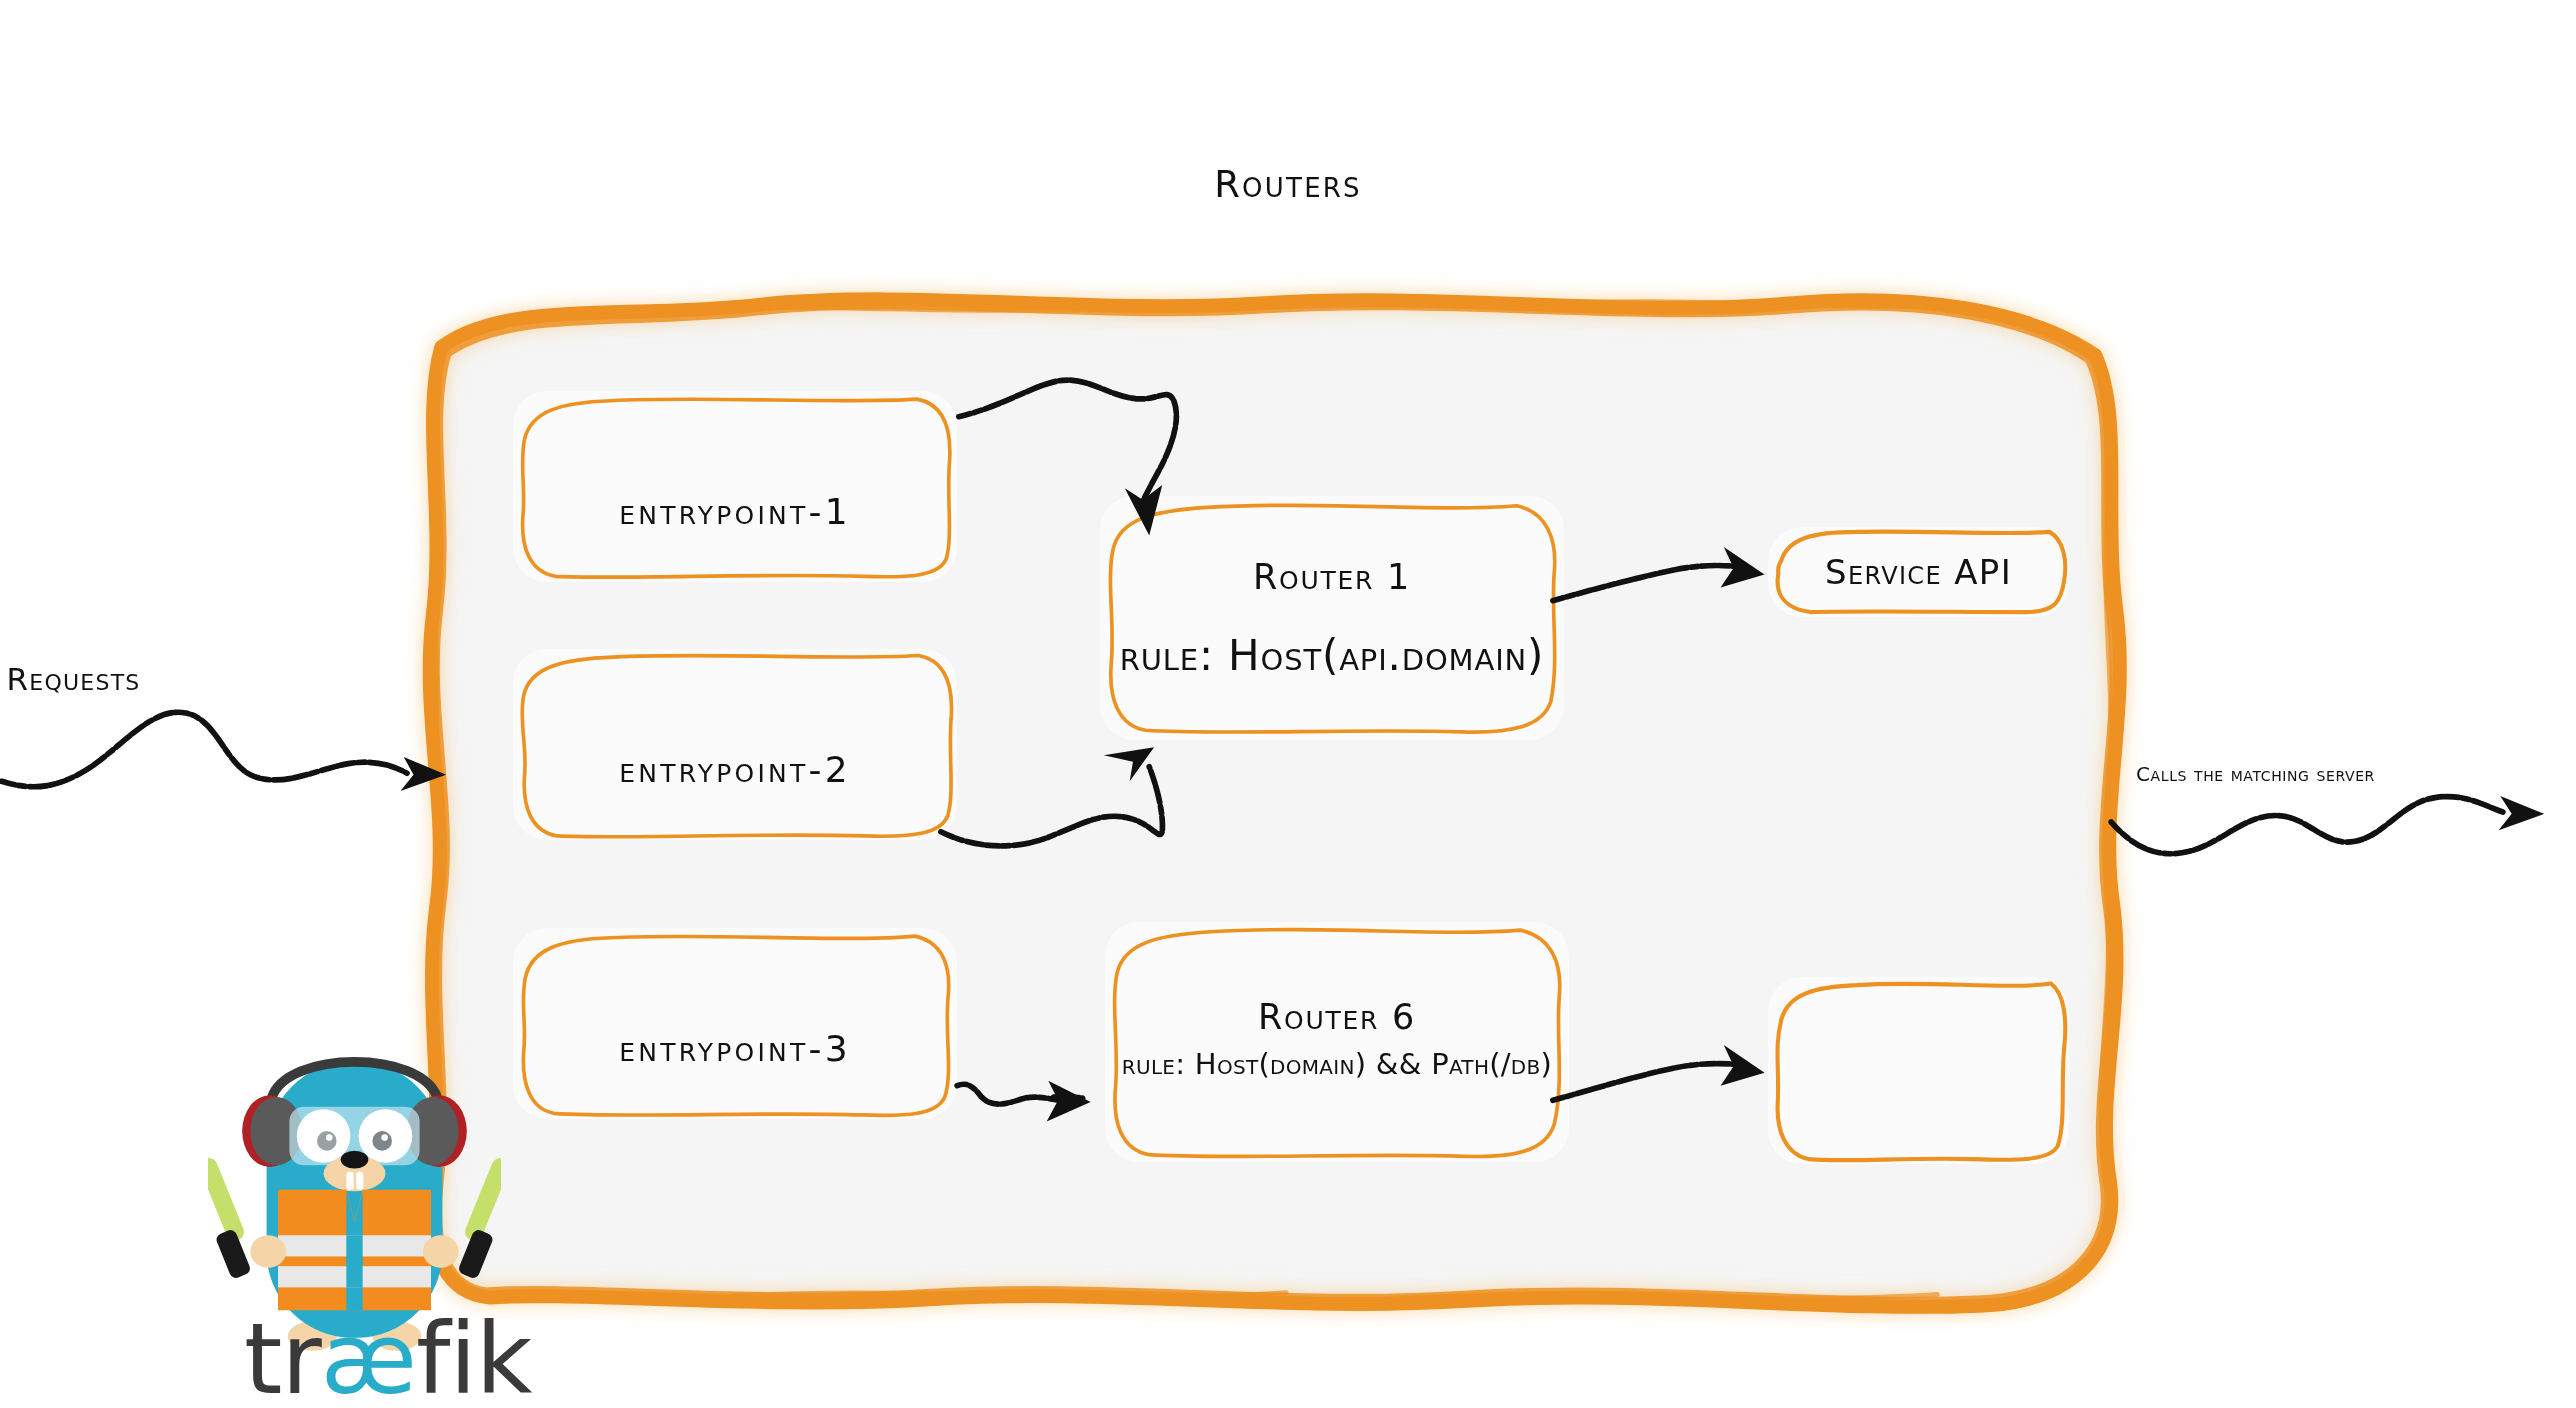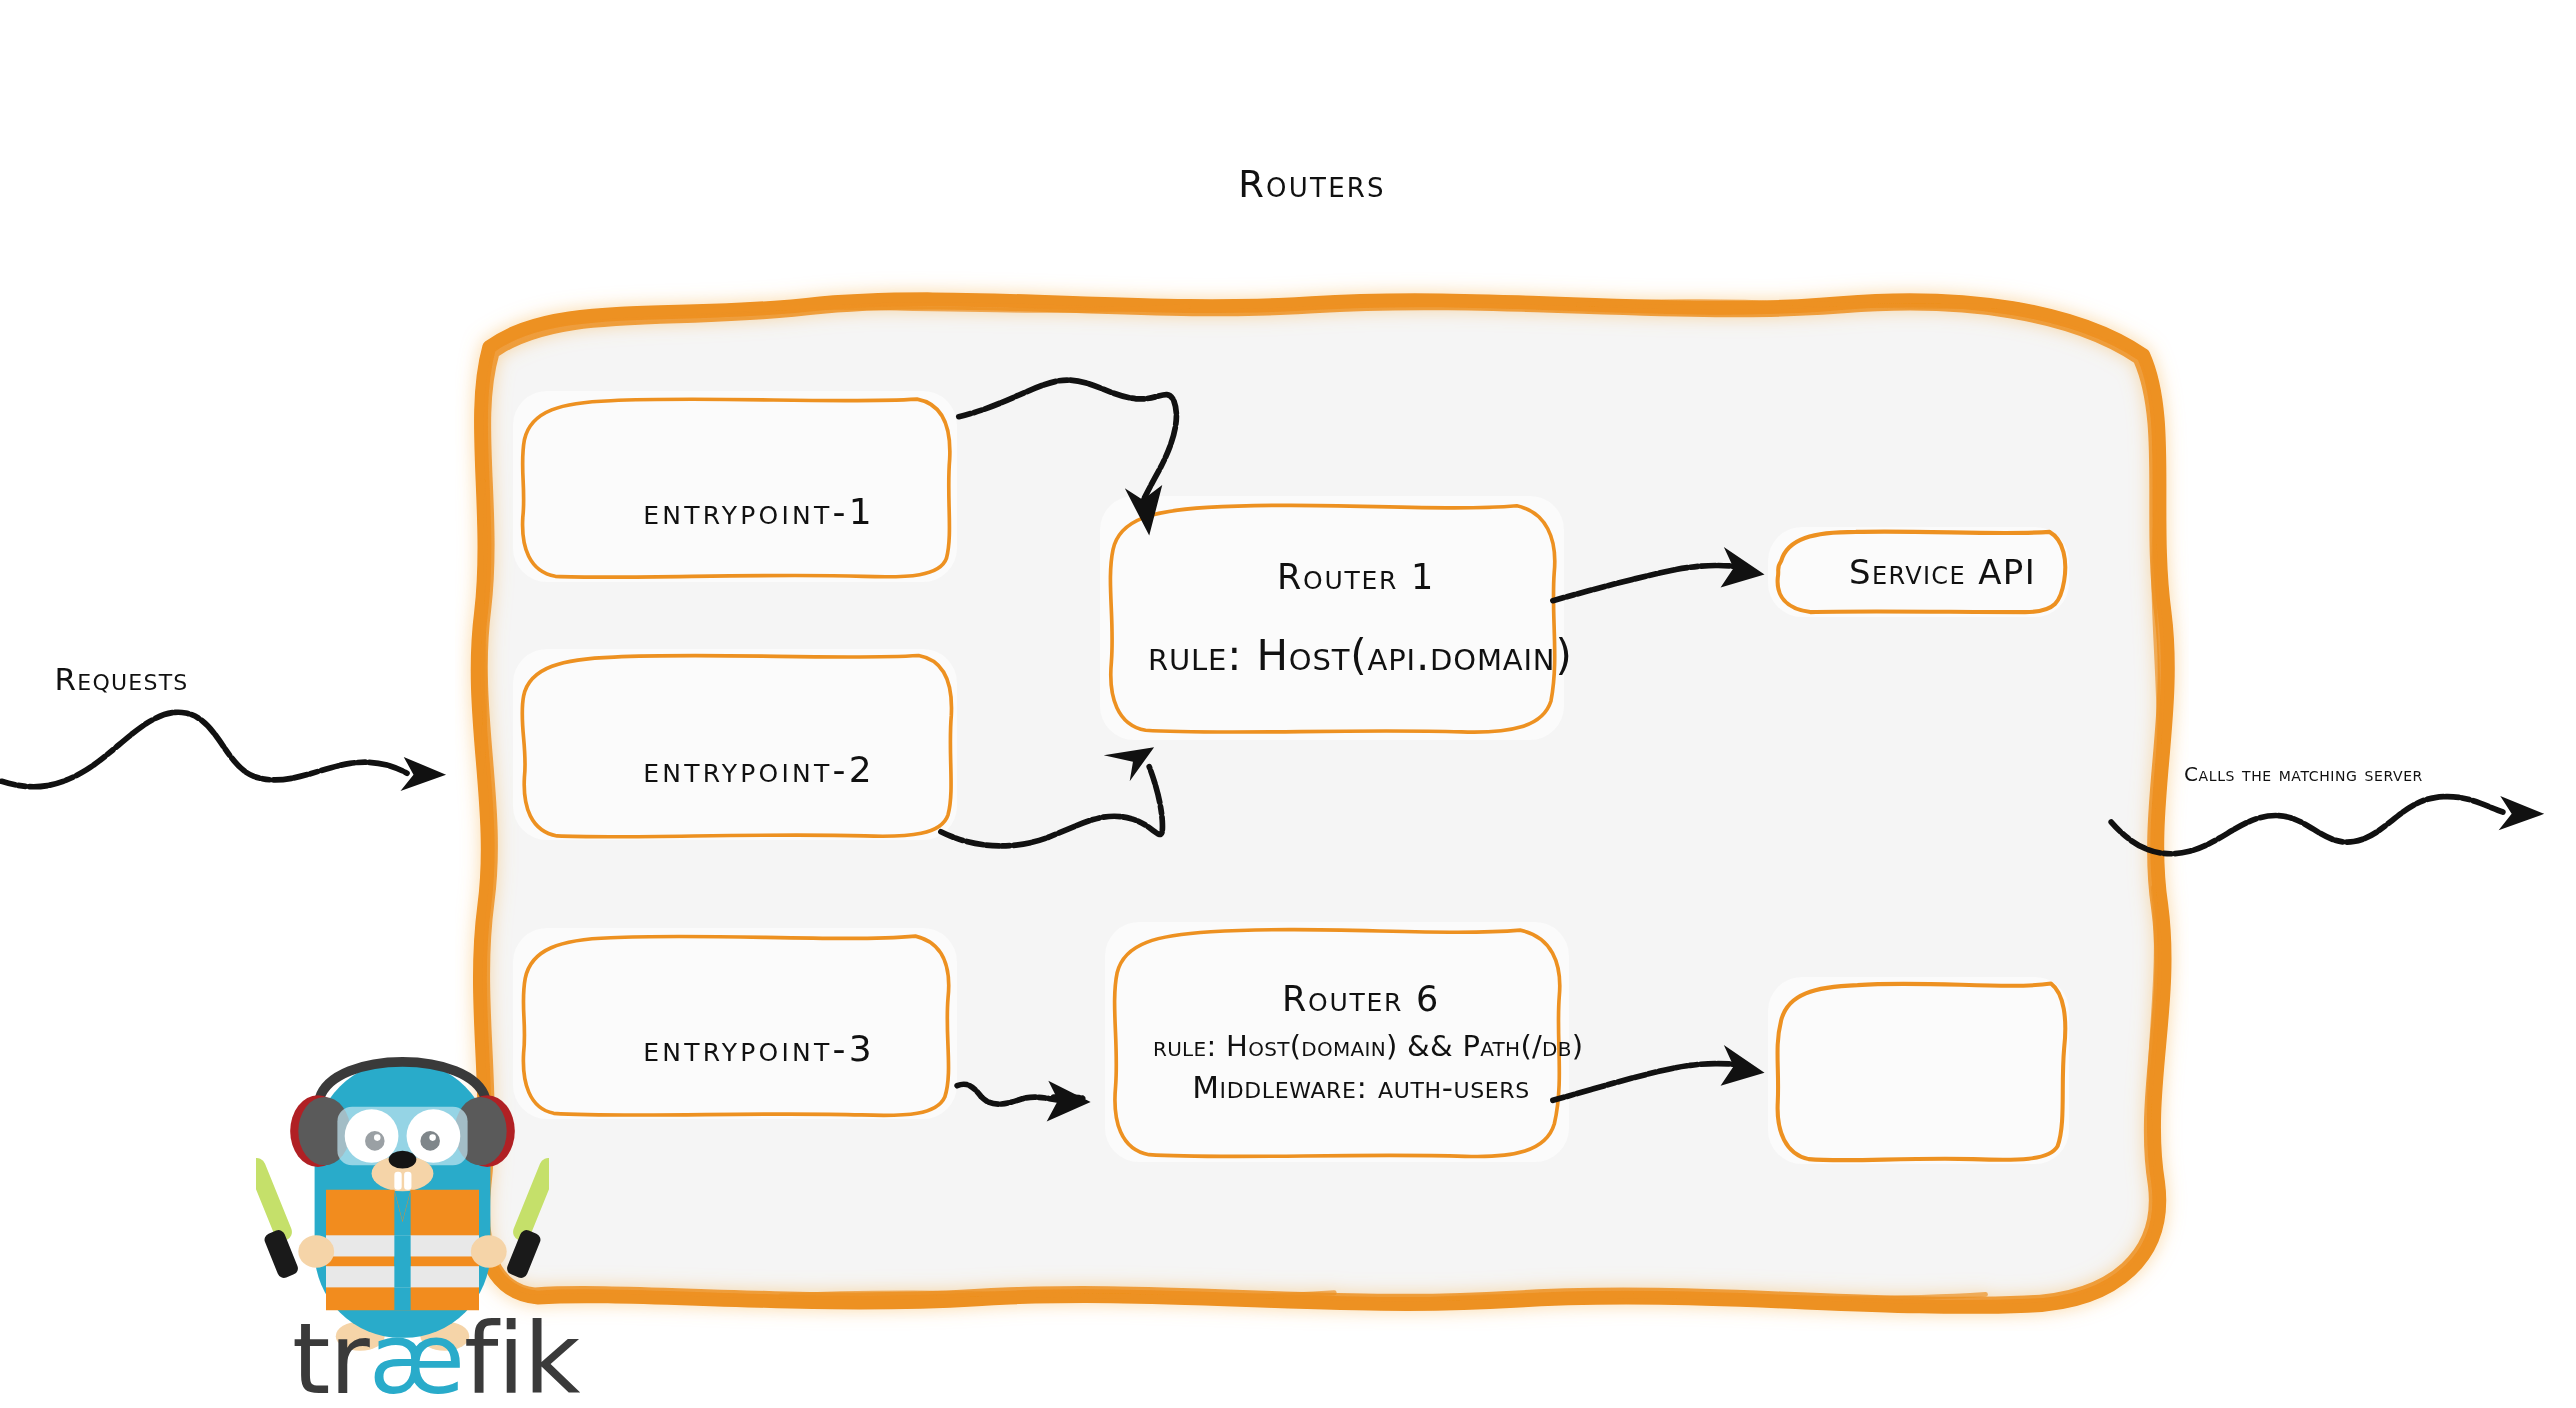--- a/index.html
+++ b/index.html
@@ -9,21 +9,21 @@
   }
   body {
     width: 2576px;
     height: 1408px;
     position: relative;
     overflow: hidden;
     font-family: "DejaVu Sans", sans-serif;
   }
 
   
-  .abs { position: absolute; padding-left: 48px; }
+  .abs { position: absolute; }
 
   
   .hand {
     font-family: "DejaVu Sans", sans-serif;
     color: #111111;
     font-weight: 400;
     letter-spacing: 0.02em;
     white-space: nowrap;
     font-variant: small-caps;
   }
@@ -253,21 +253,20 @@
 <div class="abs node" id="router-2">
   <svg class="frame" viewBox="0 0 570 295" preserveAspectRatio="none">
     <path d="M 15,62 C 24,26 64,16 130,12 C 258,4 418,18 510,10
              C 548,18 562,50 558,92 C 554,144 564,196 552,248
              C 542,282 502,290 442,288 C 308,284 144,292 54,286
              C 20,280 9,246 13,202 C 17,150 7,100 15,62 Z" fill="#FBFBFB" stroke="#ED9121" stroke-width="4.5" stroke-linecap="round" stroke-linejoin="round"></path>
   </svg>
   <div class="node-text-wrap">
     <div class="hand r-title">Router 6</div>
     <div class="hand r-rule">rule: Host(domain) &amp;&amp; Path(/db)</div>
-    <div class="hand r-mw">Middleware: auth-users</div>
   </div>
 </div>
 
 <div class="abs node" id="service-api">
   <svg class="frame" viewBox="0 0 370 110" preserveAspectRatio="none">
     <path d="M 16,42 C 24,14 56,6 108,6 C 190,4 290,10 346,6
              C 364,16 368,42 364,66 C 360,90 354,104 316,104
              C 230,104 114,102 52,104 C 22,100 10,84 12,62
              C 14,52 10,50 16,42 Z" fill="#FBFBFB" stroke="#ED9121" stroke-width="5" stroke-linecap="round" stroke-linejoin="round"></path>
   </svg>

